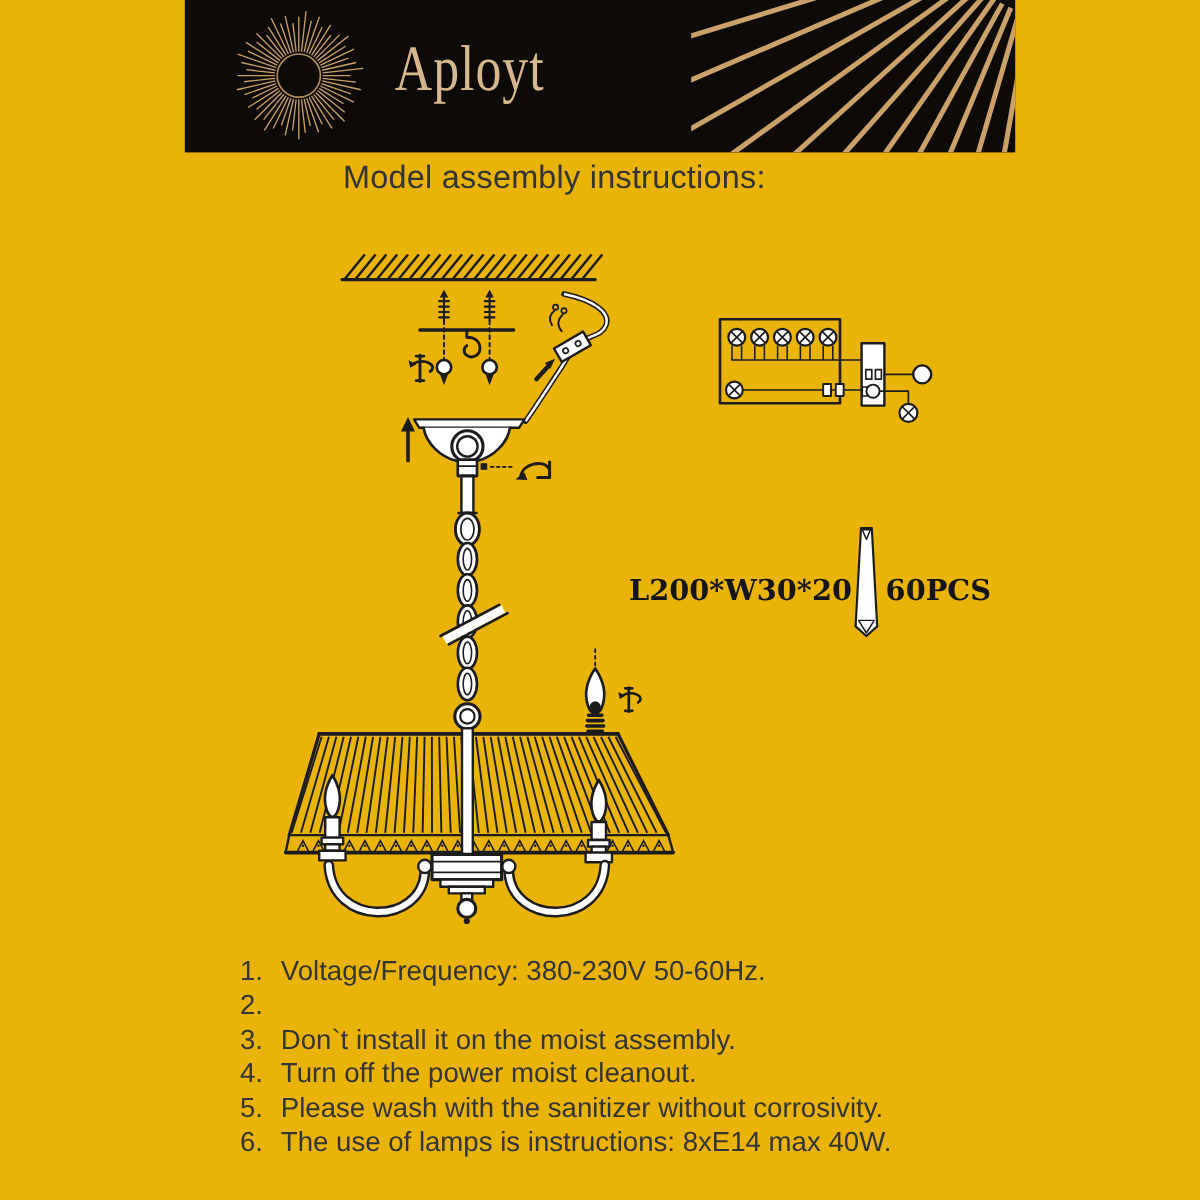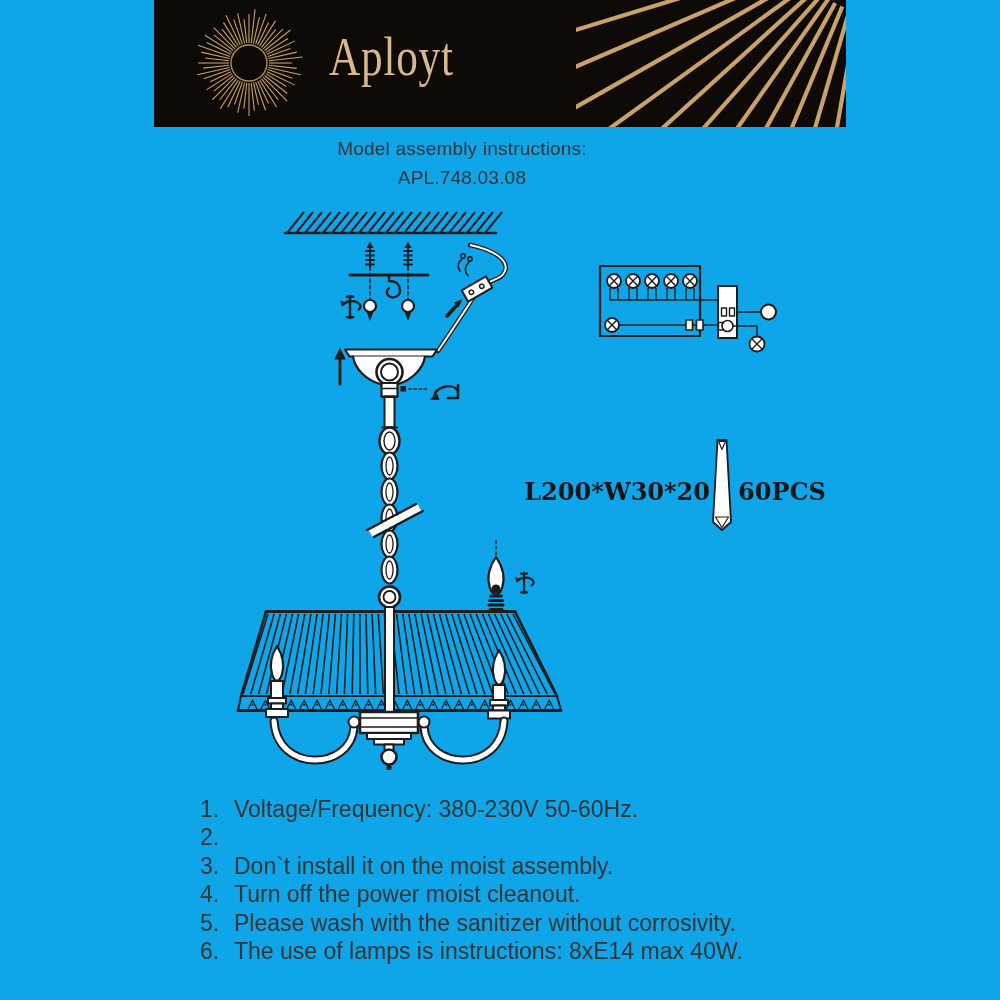--- a/index.html
+++ b/index.html
@@ -1,32 +1,32 @@
 <!DOCTYPE html>
 <html><head>
 <meta charset="utf-8">
 <style>
   html,body{margin:0;padding:0;}
   body{width:1000px;height:1000px;background:#ffffff;position:relative;
        font-family:"Liberation Sans",sans-serif;color:#303030;}
-  .page{position:absolute;inset:0;background:#0ea5e9;overflow:hidden;}
+  .page{position:absolute;inset:0;background:#eab308;overflow:hidden;}
 
   
   .banner{position:absolute;left:154px;top:0;width:692px;height:127px;
           background:#0d0a08;overflow:hidden;}
   .brand{position:absolute;left:175px;top:26px;
          font-family:"Liberation Serif",serif;font-size:54px;font-weight:400;
          color:#d6b88c;letter-spacing:1px;transform:scaleX(.8);transform-origin:left top;
          white-space:nowrap;}
   .logo-svg{position:absolute;left:39px;top:7px;}
   .rays-svg{position:absolute;right:0;top:0;}
 
   
   .title-block{position:absolute;top:134px;left:0;width:924px;text-align:center;
-               font-size:19px;line-height:29px;color:#343434;letter-spacing:.2px;}
+               font-size:27px;line-height:29px;color:#343434;letter-spacing:.2px;}
 
   
   .drawing{position:absolute;left:0;top:198px;}
   .s{stroke:#1c1c1c;fill:none;stroke-linecap:round;stroke-linejoin:round;}
   .f{fill:#1c1c1c;stroke:none;}
   .w{fill:#ffffff;}
   .dimtext{font-family:"DejaVu Serif",serif;font-weight:700;font-size:24px;fill:#151515;}
 
   
   .instructions{position:absolute;left:200px;top:795px;margin:0;padding:0;
@@ -111,21 +111,20 @@
         <line x1="235.6770018879027" y1="-17.78119031502316" x2="-111.02082022289795" y2="233.18617836789474" stroke="#c9a169" stroke-width="4.2"></line>
         <line x1="231.39636507562423" y1="-24.43618560593537" x2="-140.74746475260952" y2="186.97093329211546" stroke="#c9a169" stroke-width="4.2"></line>
         <line x1="227.87186054329774" y1="-31.52072381546649" x2="-165.22319067154348" y2="137.77275128148273" stroke="#c9a169" stroke-width="4.2"></line>
         <line x1="225.14605757066147" y1="-38.94923725996293" x2="-184.1523779815177" y2="86.18585236136852" stroke="#c9a169" stroke-width="4.2"></line>
         <line x1="223.2518786488597" y1="-46.63200369223844" x2="-197.3063982718076" y2="32.83330769278862" stroke="#c9a169" stroke-width="4.2"></line>
       </svg>
   </header>
 
   <div class="title-block">
     <div>Model assembly instructions:</div>
-    <div>APL.748.03.08</div>
   </div>
 
   <svg class="drawing" width="1000" height="602" viewBox="0 198 1000 602">
     <defs>
       <g id="rot-icon">
         <path class="s" stroke-width="2.4" d="M0 -11V11M-3.2 -10.2h6.4M-3.2 10.2h6.4"></path>
         <path class="s" stroke-width="2.3" d="M8.4 2.6A8.6 4.9 0 1 0 -5.2 -4"></path>
         <path class="f" d="M-9.6 -6.8l1.4 6.2 5.2-2.9z"></path>
       </g>
     </defs>

